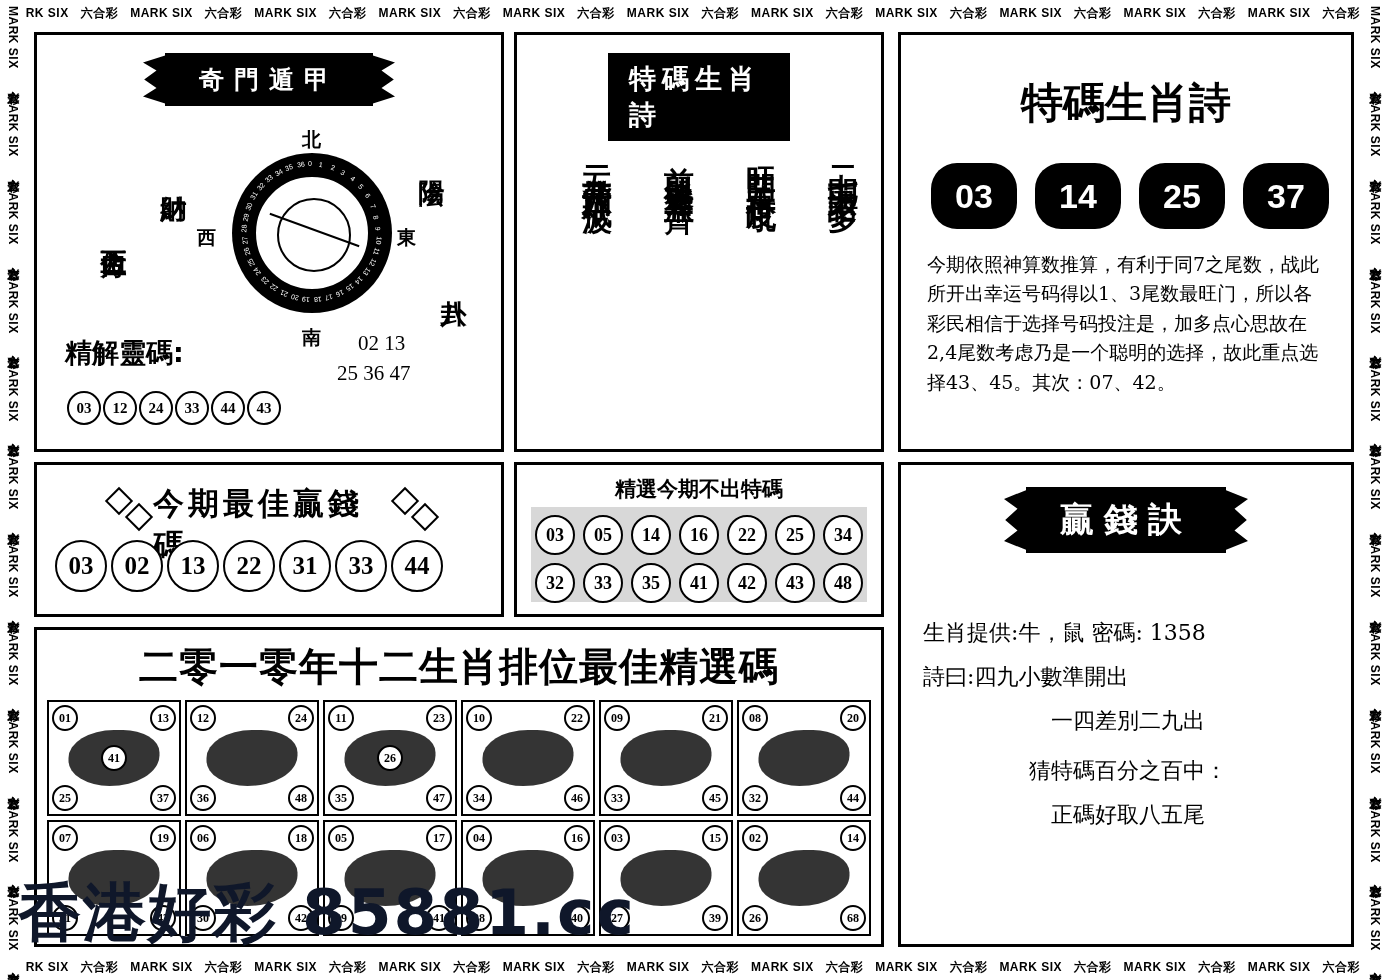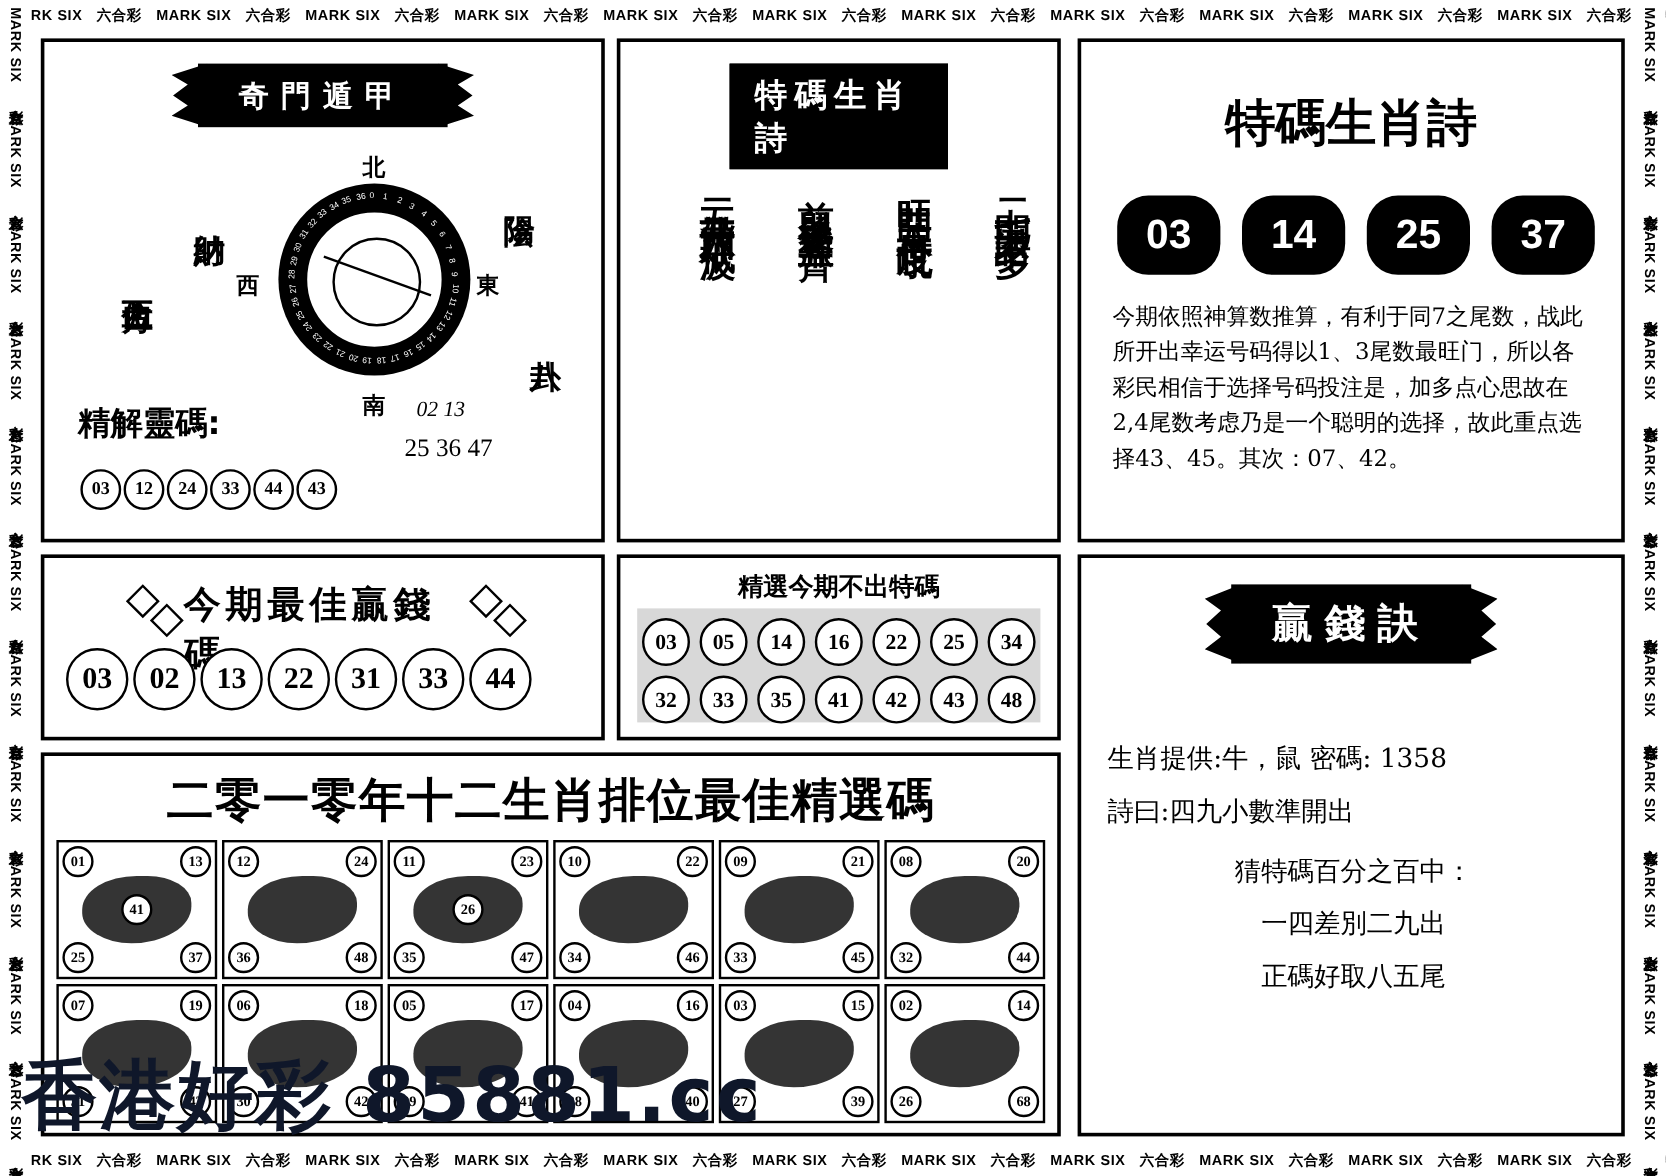--- a/index.html
+++ b/index.html
@@ -258,21 +258,21 @@
           <div style="position:absolute;left:33.28104018389632px;top:22.09356870634611px;transform:rotate(321.0810810810811deg)">33</div>
           <div style="position:absolute;left:42.83674382067288px;top:15.63504030503919px;transform:rotate(330.81081081081084deg)">34</div>
           <div style="position:absolute;left:53.346493957540076px;top:10.884333708646267px;transform:rotate(340.5405405405405deg)">35</div>
           <div style="position:absolute;left:64.50794421811429px;top:7.978118096355814px;transform:rotate(350.2702702702703deg)">36</div>
         </div>
       <div class="wheel-inner2"></div>
       <div class="wheel-needle"></div>
     </div>
 
     <div class="cn" style="position:absolute;left:28px;top:300px;font-size:27px;font-weight:bold;">精解靈碼:</div>
-    <div style="position:absolute;left:310px;top:296px;font-size:18px;font-style:italic;">02  13</div>
+    <div style="position:absolute;left:321px;top:296px;font-size:21px;">02  13</div>
     <div style="position:absolute;left:300px;top:326px;font-size:21px;">25  36 47</div>
 
     <div class="row-nums" id="p1-balls"><span class="ball mini-ball">03</span><span class="ball mini-ball">12</span><span class="ball mini-ball">24</span><span class="ball mini-ball">33</span><span class="ball mini-ball">44</span><span class="ball mini-ball">43</span></div>
   </div>
 
   <div class="panel" id="p2">
     <div class="blackbar cn" style="position:absolute;left:50%;transform:translateX(-50%);top:18px;font-size:27px;">特碼生肖詩</div>
     <div class="vpoem" style="right:18px;">二七開出語不多</div>
     <div class="vpoem" style="right:100px;">旺門三八再度吼</div>
     <div class="vpoem" style="right:182px;">前鼠後豬三五齊</div>
@@ -329,22 +329,22 @@
           <span class="ball ">48</span>
         </div>
     </div>
   </div>
 
   <div class="panel" id="p6">
     <div class="starburst cn p6-star" style="font-size:34px;">贏錢訣</div>
     <div class="p6-lines cn">
       <div>生肖提供:牛，鼠 密碼: 1358</div>
       <div>詩曰:四九小數準開出</div>
+      <div class="p6-center">一四差別二九出</div>
       <div class="p6-center" style="margin-top:6px;">猜特碼百分之百中：</div>
-      <div class="p6-center">一四差別二九出</div>
       <div class="p6-center">正碼好取八五尾</div>
     </div>
   </div>
 
   <div class="panel" id="p7">
     <div class="p7-title cn">二零一零年十二生肖排位最佳精選碼</div>
     <div class="zgrid" id="zgrid">
         <div class="zcell">
           <div class="blob"></div>
           <span class="ball z-tl">01</span>

